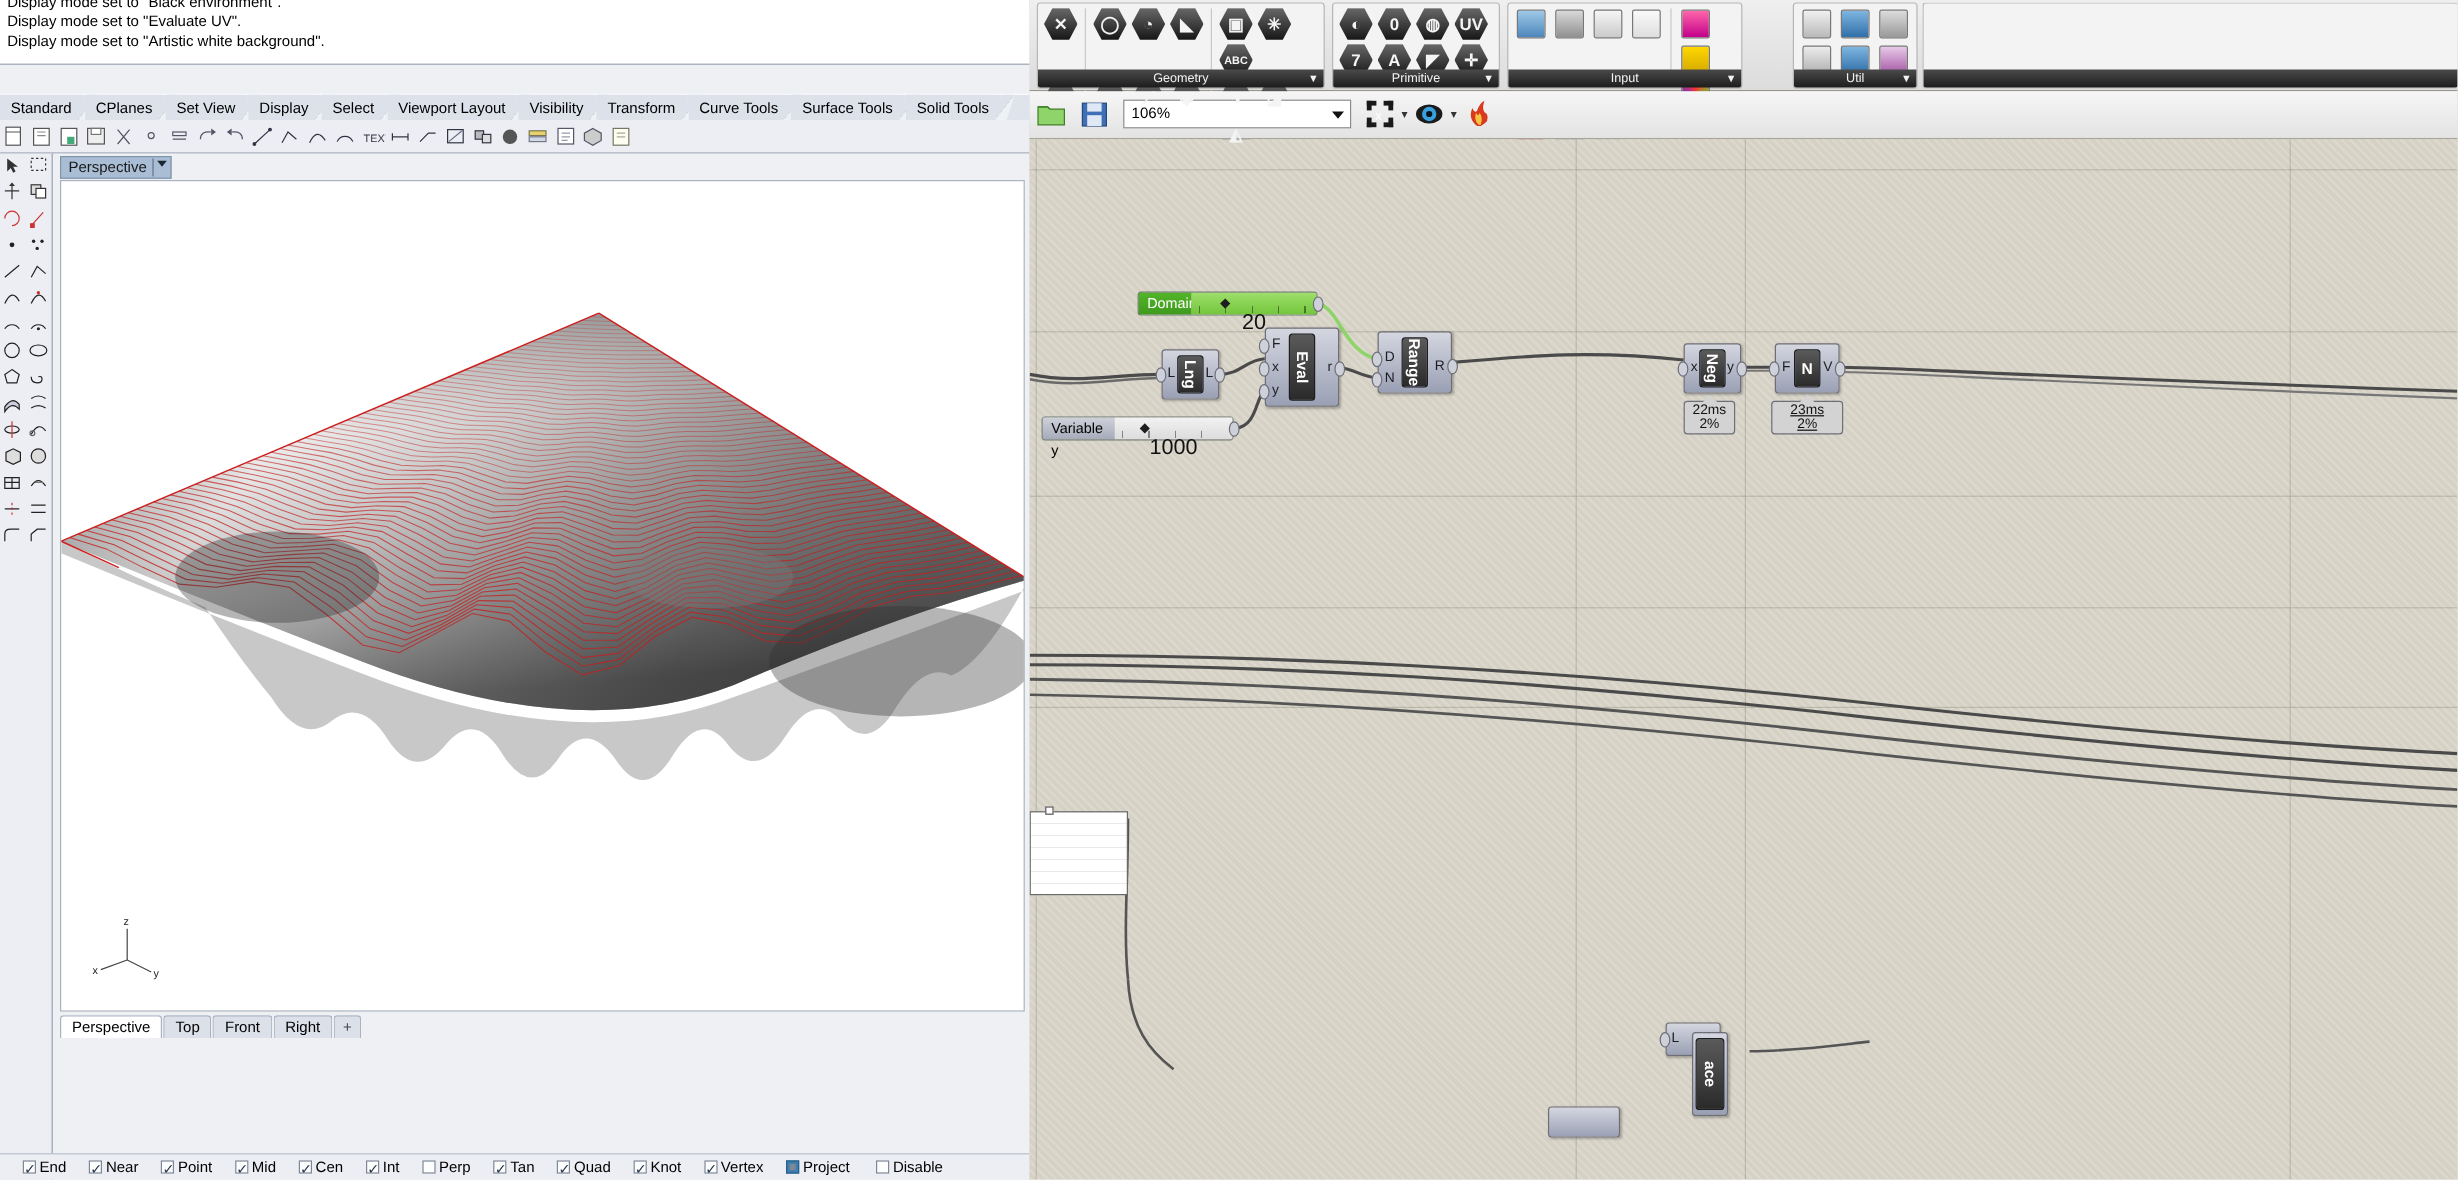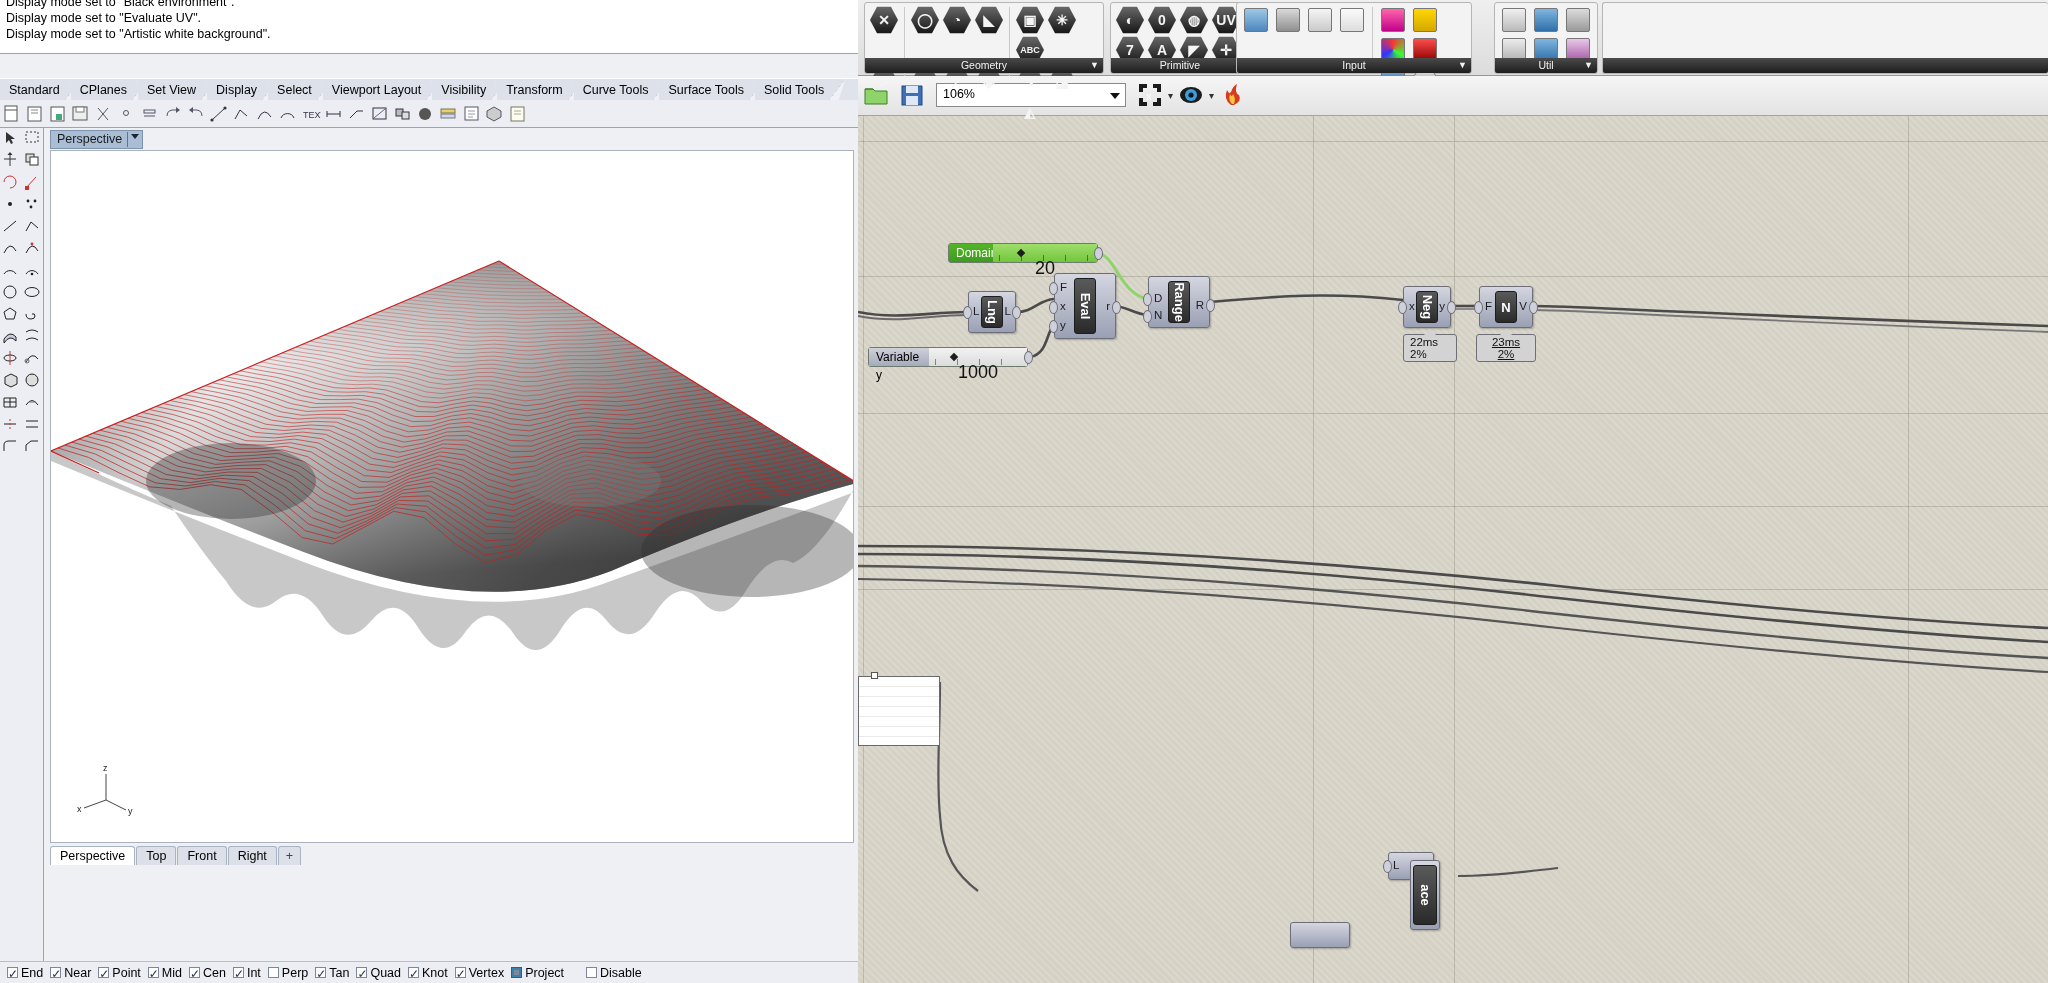--- a/index.html
+++ b/index.html
@@ -58,21 +58,21 @@
 
   .vp-tabs { position:absolute; left:5px; top:718px; height:20px; }
   .vp-tabs .vt { float:left; height:19px; line-height:18px; padding:0 9px; font-size:12.5px;
      background:#dce0e9; border:1px solid #aab3c2; border-bottom:none; margin-right:1px;
      border-radius:3px 3px 0 0; color:#000;}
   .vp-tabs .vt.active { background:#fff; }
   .vp-tabs .vt.plus { padding:0 7px; color:#445;}
 
   .osnap { position:absolute; left:0; bottom:0; width:858px; height:22px; background:#eceef3;
      border-top:1px solid #b8bfcb; }
-  .osnap .it { float:left; height:22px; line-height:22px; margin-left:7px; font-size:12.5px; color:#000;}
+  .osnap .it { float:left; height:22px; line-height:22px; margin-left:19px; font-size:12.5px; color:#000;}
   .osnap .cb { display:inline-block; width:11px; height:11px; border:1px solid #7d8796;
      background:#fdfdfd; vertical-align:-1px; margin-right:3px; position:relative;}
   .osnap .cb.on:after{ content:"✓"; position:absolute; left:0px; top:-5px; font-size:12px; color:#26364a;}
   .osnap .cb.proj{ background:#3c7fb1; border-color:#2b5d85;}
   .osnap .cb.proj:after{ content:""; position:absolute; left:2px; top:2px; right:2px; bottom:2px;
      background:#7f8893; }
 
   
   .gh { position:absolute; left:858px; top:0; width:1190px; height:983px; background:#d7d3c8; }
 
@@ -696,21 +696,21 @@
               <div class="hexshape"></div>
               <div class="gl">✛</div>
             </div>
         </div>
         <div class="lbl">
           <span>Primitive</span>
           <span class="ar">▼</span>
         </div>
       </div>
 
-      <div class="ribgroup" style="left:378px; width:236px;">
+      <div class="ribgroup" style="left:398px; width:196px;">
         <div class="icons">
           <div class="sqbtn">
               <div class="sqshape" style="background:linear-gradient(#9ec8e6,#4d87bd)"></div>
             </div>
           <div class="sqbtn">
               <div class="sqshape" style="background:linear-gradient(#d9d9d9,#8f8f8f)"></div>
             </div>
           <div class="sqbtn">
               <div class="sqshape" style="background:linear-gradient(#f5f5f5,#cacaca)"></div>
             </div>
@@ -984,21 +984,21 @@
 
       <div class="comp" style="left:545px; top:170px; width:48px; height:42px;">
         <div class="nub l" style="top:14px"></div>
         <div class="nub r" style="top:14px"></div>
         <span class="pin" style="left:5px; top:13px">x</span>
         <span class="pin" style="right:5px; top:13px">y</span>
         <div class="mid">
             <span>Neg</span>
           </div>
       </div>
-      <div class="balloon" style="left:545px; top:218px; width:54px; ">22ms 2%</div>
+      <div class="balloon" style="left:545px; top:218px; width:43px; text-align:center;">22ms 2%</div>
 
       <div class="comp" style="left:621px; top:170px; width:54px; height:42px;">
         <div class="nub l" style="top:14px"></div>
         <div class="nub r" style="top:14px"></div>
         <span class="pin" style="left:5px; top:13px">F</span>
         <span class="pin" style="right:5px; top:13px">V</span>
         <div class="mid">
             <span style="transform:translate(-50%,-50%)">N</span>
           </div>
       </div>

